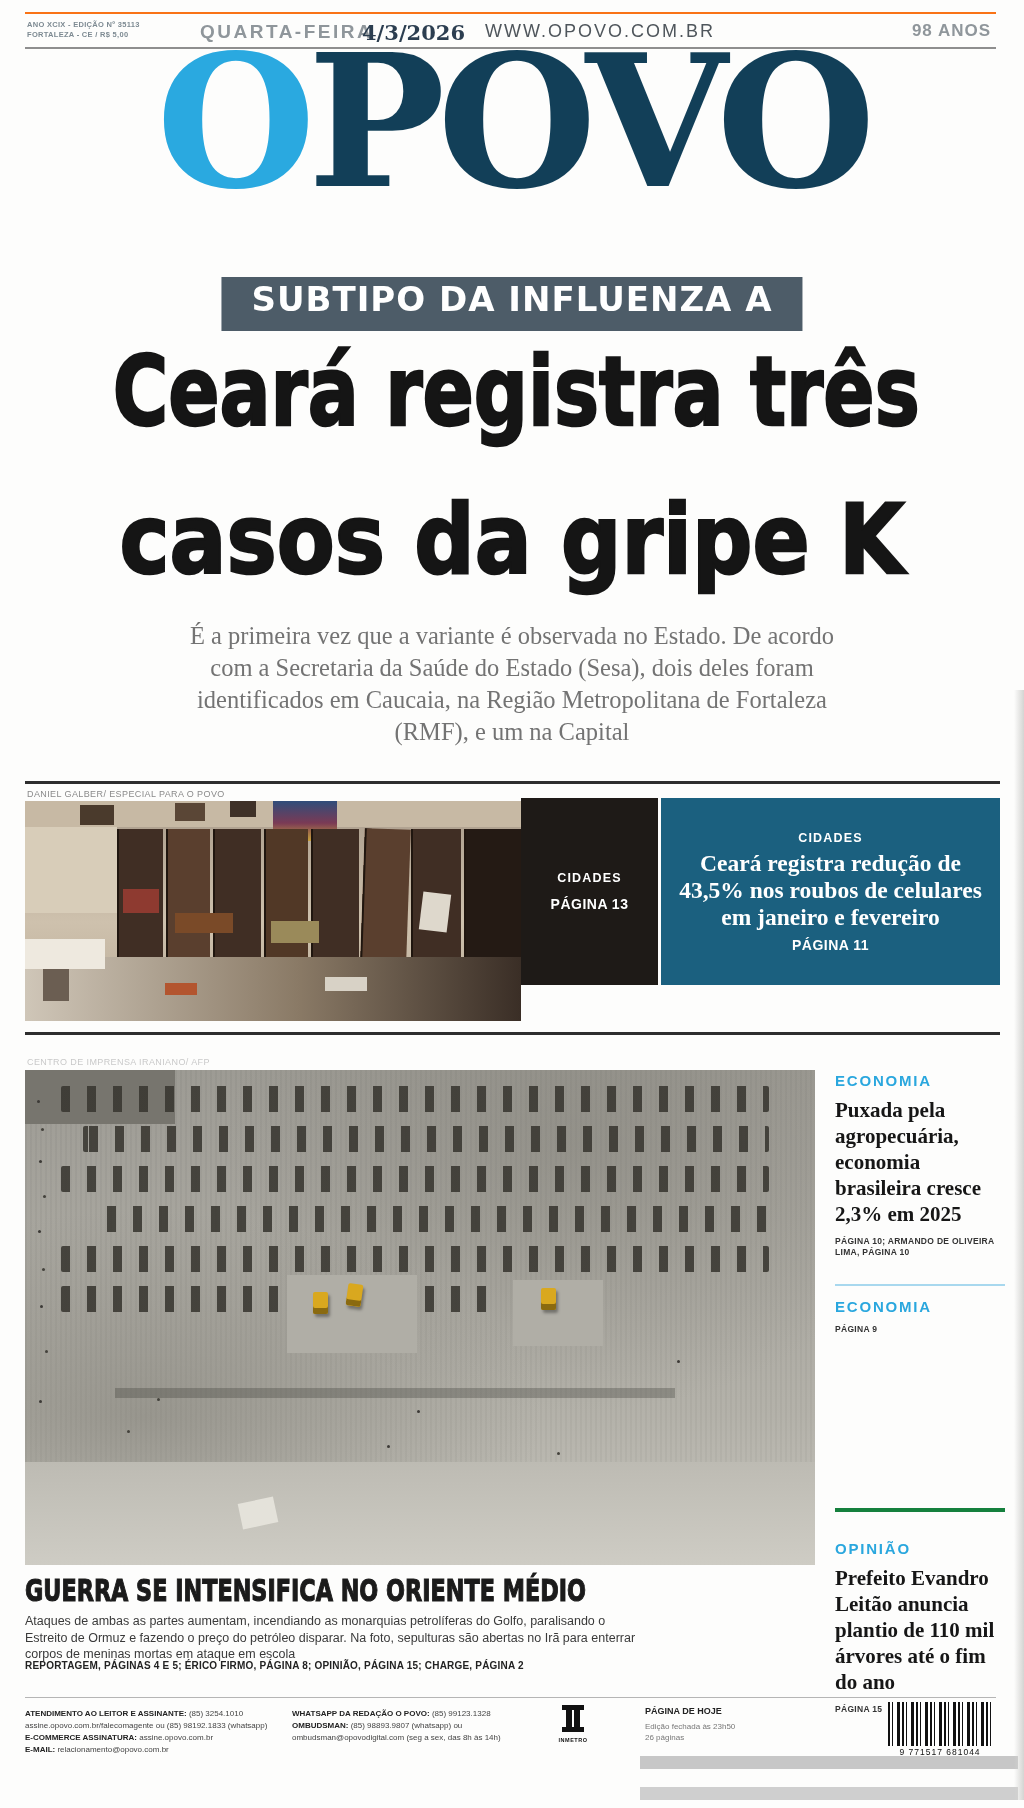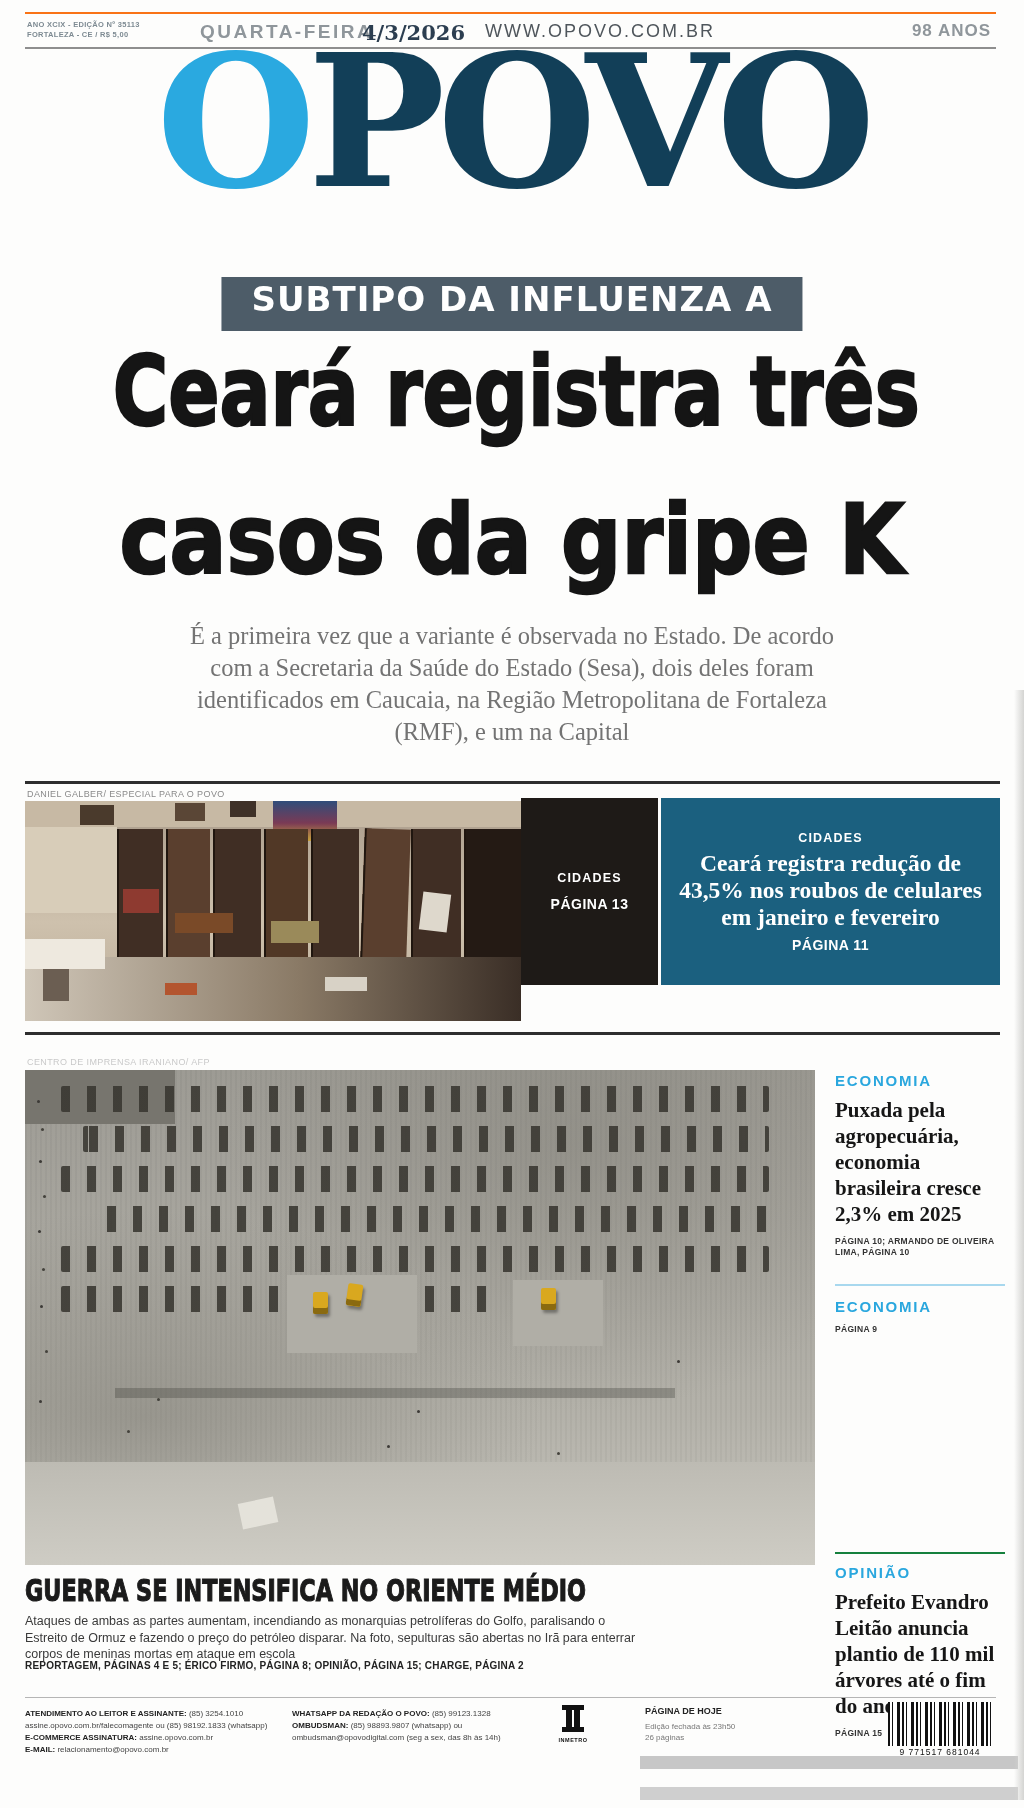--- a/index.html
+++ b/index.html
@@ -129,21 +129,21 @@
                 -webkit-text-stroke:1.2px #1b1b1b;transform:scaleX(.72);transform-origin:0 50%;}
   .war-body{position:absolute;top:1613px;left:25px;width:614px;font-size:12.5px;
             line-height:16.5px;color:#3a3a3a;}
   .war-refs{position:absolute;top:1660px;left:25px;font-size:10px;font-weight:bold;
             letter-spacing:.2px;color:#222;}
 
   
   .sb-item{position:absolute;left:835px;width:170px;}
   .sb1{top:1072px;}
   .sb2{top:1284px;border-top:2px solid #a8d8ee;padding-top:12px;}
-  .sb3{top:1552px;border-top:2px solid #15803d;padding-top:10px;}
+  .sb3{top:1508px;border-top:4px solid #15803d;padding-top:28px;}
   .sb-label{font-size:15px;font-weight:bold;letter-spacing:1.8px;color:#2aa7de;margin-bottom:8px;}
   .sb-head{font-family:"Liberation Serif",serif;font-weight:bold;font-size:21px;
            line-height:26px;color:#161616;}
   .sb-ref{font-size:8.5px;font-weight:bold;letter-spacing:.3px;color:#333;margin-top:9px;line-height:11px;}
 
   
   .footer-rule{position:absolute;top:1697px;left:25px;right:28px;border-top:1px solid #b5b5b5;}
   .f-col{position:absolute;top:1708px;font-size:8px;line-height:12px;color:#444;}
   .f1{left:25px;width:255px;}
   .f2{left:292px;width:255px;}

